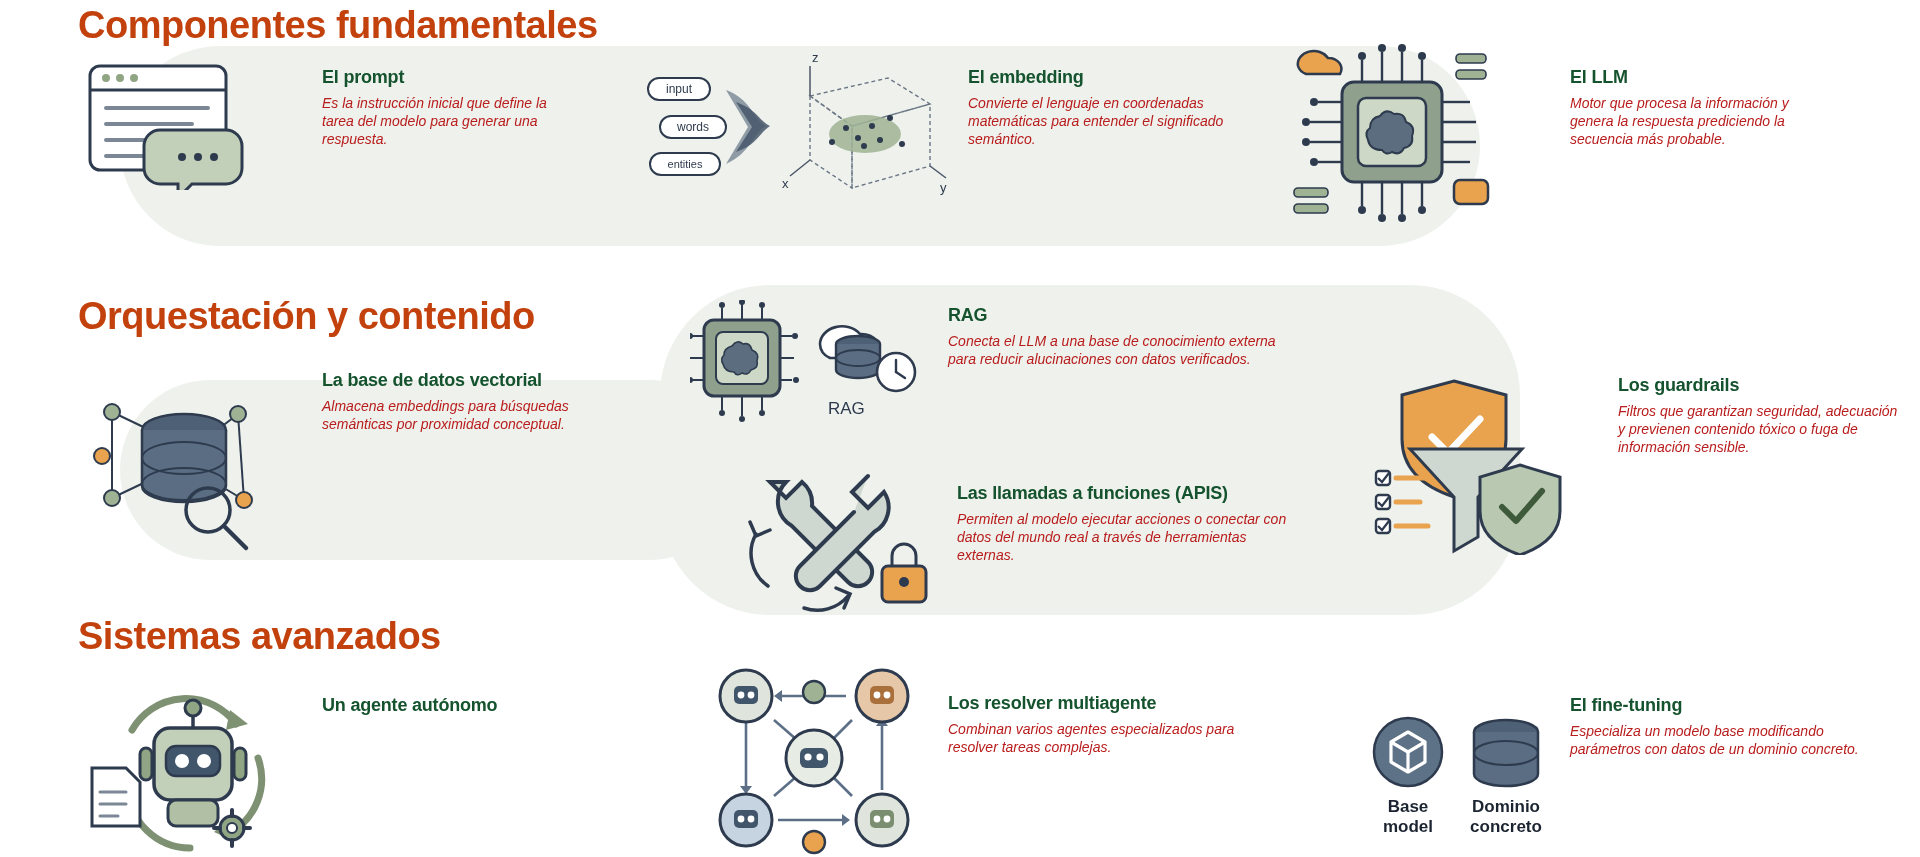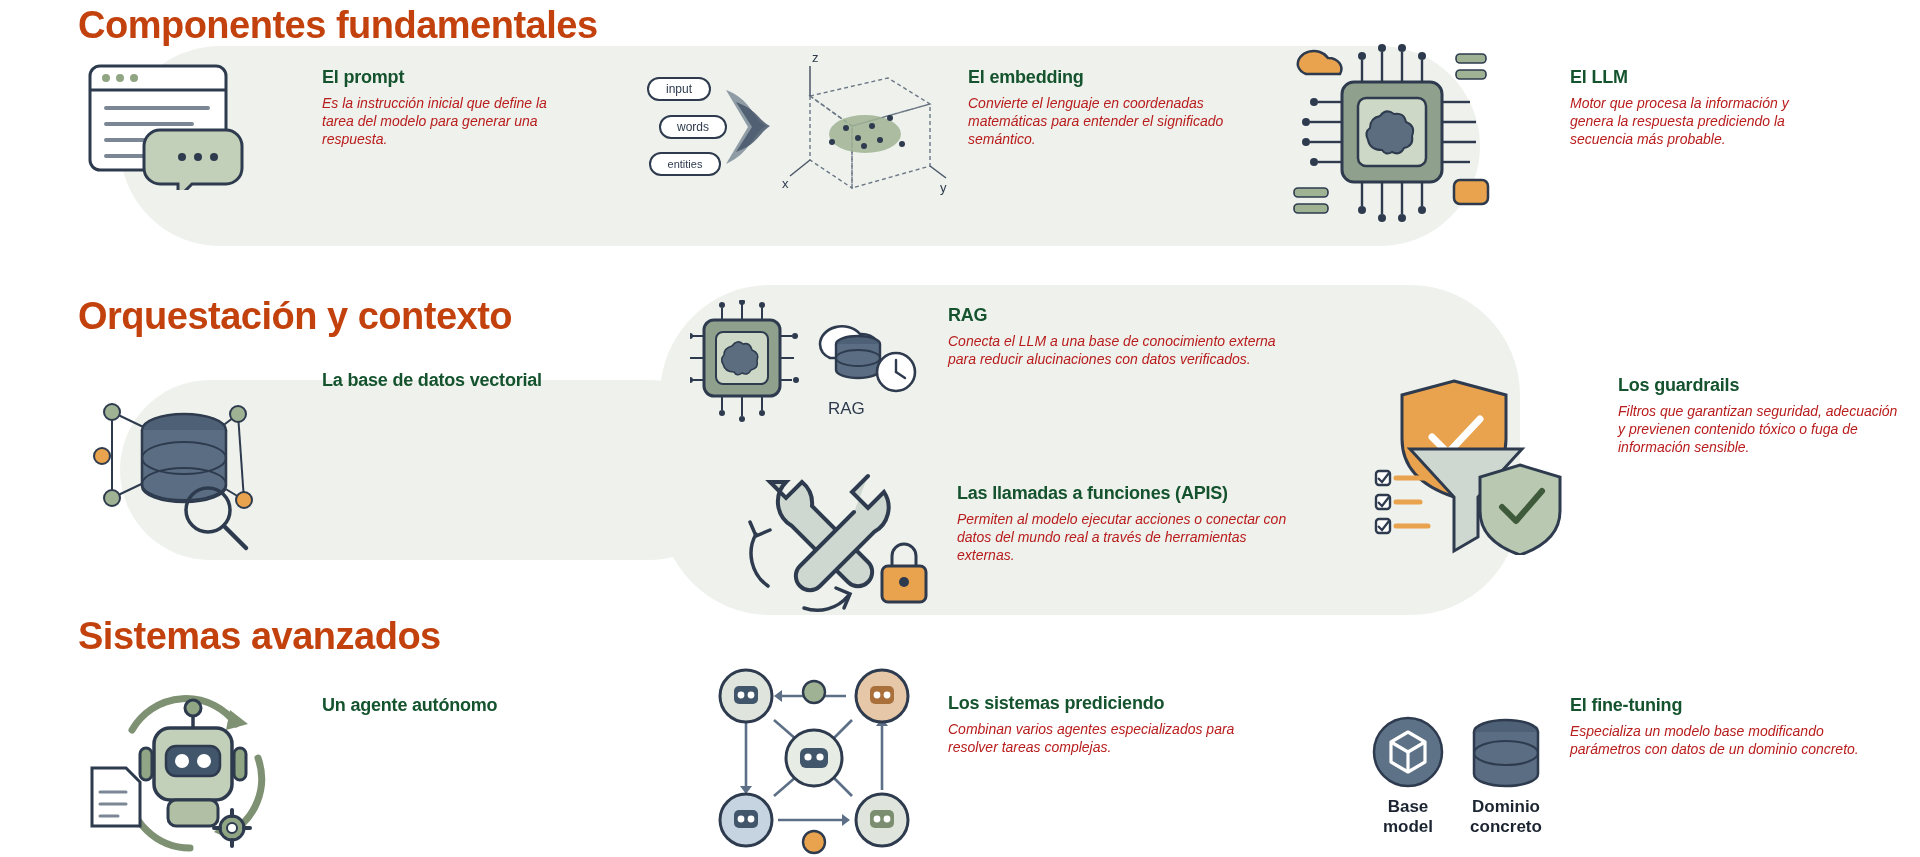--- a/index.html
+++ b/index.html
@@ -195,21 +195,21 @@
         <rect x="16" y="174" width="34" height="9" rx="4"></rect>
       </g>
       <rect x="176" y="150" width="34" height="24" rx="6" fill="#e9a24d" stroke="#2e3b4e" stroke-width="2.5"></rect>
     </svg>
   </div>
   <div class="card" style="left:1570px; top:67px; width:265px;">
     <h3>El LLM</h3>
     <p>Motor que procesa la información y genera la respuesta prediciendo la secuencia más probable.</p>
   </div>
 
-  <div class="section-title" id="title-orchestration">Orquestación y contexto</div>
+  <div class="section-title" id="title-orchestration">Orquestación y contenido</div>
 
   <div class="icon" style="left:88px; top:378px; width:200px; height:180px;">
     <svg width="200" height="180" viewBox="0 0 200 180">
       <g stroke="#2e3b4e" stroke-width="2" fill="none">
         <line x1="24" y1="34" x2="70" y2="56"></line>
           <line x1="24" y1="120" x2="66" y2="100"></line>
         <line x1="150" y1="36" x2="124" y2="56"></line>
           <line x1="156" y1="122" x2="126" y2="104"></line>
         <line x1="24" y1="34" x2="24" y2="120"></line>
           <line x1="150" y1="36" x2="156" y2="122"></line>
@@ -224,20 +224,21 @@
         <circle cx="24" cy="120" r="8"></circle>
       </g>
       <circle cx="156" cy="122" r="8" fill="#e9a24d" stroke="#2e3b4e" stroke-width="2"></circle>
       <circle cx="14" cy="78" r="8" fill="#e9a24d" stroke="#2e3b4e" stroke-width="2"></circle>
       <circle cx="120" cy="132" r="22" fill="none" stroke="#2e3b4e" stroke-width="3.5"></circle>
       <line x1="136" y1="148" x2="158" y2="170" stroke="#2e3b4e" stroke-width="4.5" stroke-linecap="round"></line>
     </svg>
   </div>
   <div class="card" style="left:322px; top:370px; width:270px;">
     <h3>La base de datos vectorial</h3>
+    <p>Almacena embeddings para búsquedas semánticas por proximidad conceptual.</p>
   </div>
 
   <div class="icon" style="left:690px; top:300px; width:250px; height:130px;">
     <svg width="250" height="130" viewBox="0 0 250 130">
       <rect x="14" y="20" width="76" height="76" rx="10" fill="#8fa08c" stroke="#2e3b4e" stroke-width="3"></rect>
       <rect x="26" y="32" width="52" height="52" rx="7" fill="#cdd8c6" stroke="#2e3b4e" stroke-width="2"></rect>
       <path d="M42 46 q-8 2 -8 9 q-4 4 -1 9 q2 8 11 8 q3 5 8 1 q6 3 9 -3 q8 -2 6 -9 q3 -8 -5 -11 q-2 -8 -9 -6 q-6 -5 -11 2 z" fill="#5b6d7e" stroke="#2e3b4e" stroke-width="1.6"></path>
       <g stroke="#2e3b4e" stroke-width="2" fill="none">
         <line x1="32" y1="20" x2="32" y2="8"></line>
           <line x1="52" y1="20" x2="52" y2="4"></line>
@@ -417,21 +418,21 @@
         <circle cx="114" cy="98" r="28" fill="#e7ece4" stroke="#2e3b4e" stroke-width="3"></circle>
         <rect x="100" y="88" width="28" height="20" rx="6" fill="#42566b"></rect>
         <circle cx="108" cy="97" r="3.6" fill="#ffffff"></circle>
           <circle cx="120" cy="97" r="3.6" fill="#ffffff"></circle>
       </g>
       <circle cx="114" cy="32" r="11" fill="#9fb394" stroke="#2e3b4e" stroke-width="2.4"></circle>
       <circle cx="114" cy="182" r="11" fill="#e9a24d" stroke="#2e3b4e" stroke-width="2.4"></circle>
     </svg>
   </div>
   <div class="card" style="left:948px; top:693px; width:330px;">
-    <h3>Los sistemas prediciendo</h3>
+    <h3>Los resolver multiagente</h3>
     <p>Combinan varios agentes especializados para resolver tareas complejas.</p>
   </div>
 
   <div class="icon" style="left:1358px; top:700px; width:210px; height:150px;">
     <svg width="210" height="150" viewBox="0 0 210 150">
       <circle cx="50" cy="52" r="34" fill="#5e7287" stroke="#2e3b4e" stroke-width="2.5"></circle>
       <g fill="none" stroke="#ffffff" stroke-width="3.2" stroke-linejoin="round">
         <path d="M50 32 l17 10 v20 l-17 10 -17 -10 v-20 z"></path>
         <path d="M33 42 l17 10 17 -10"></path>
         <line x1="50" y1="52" x2="50" y2="72"></line>

